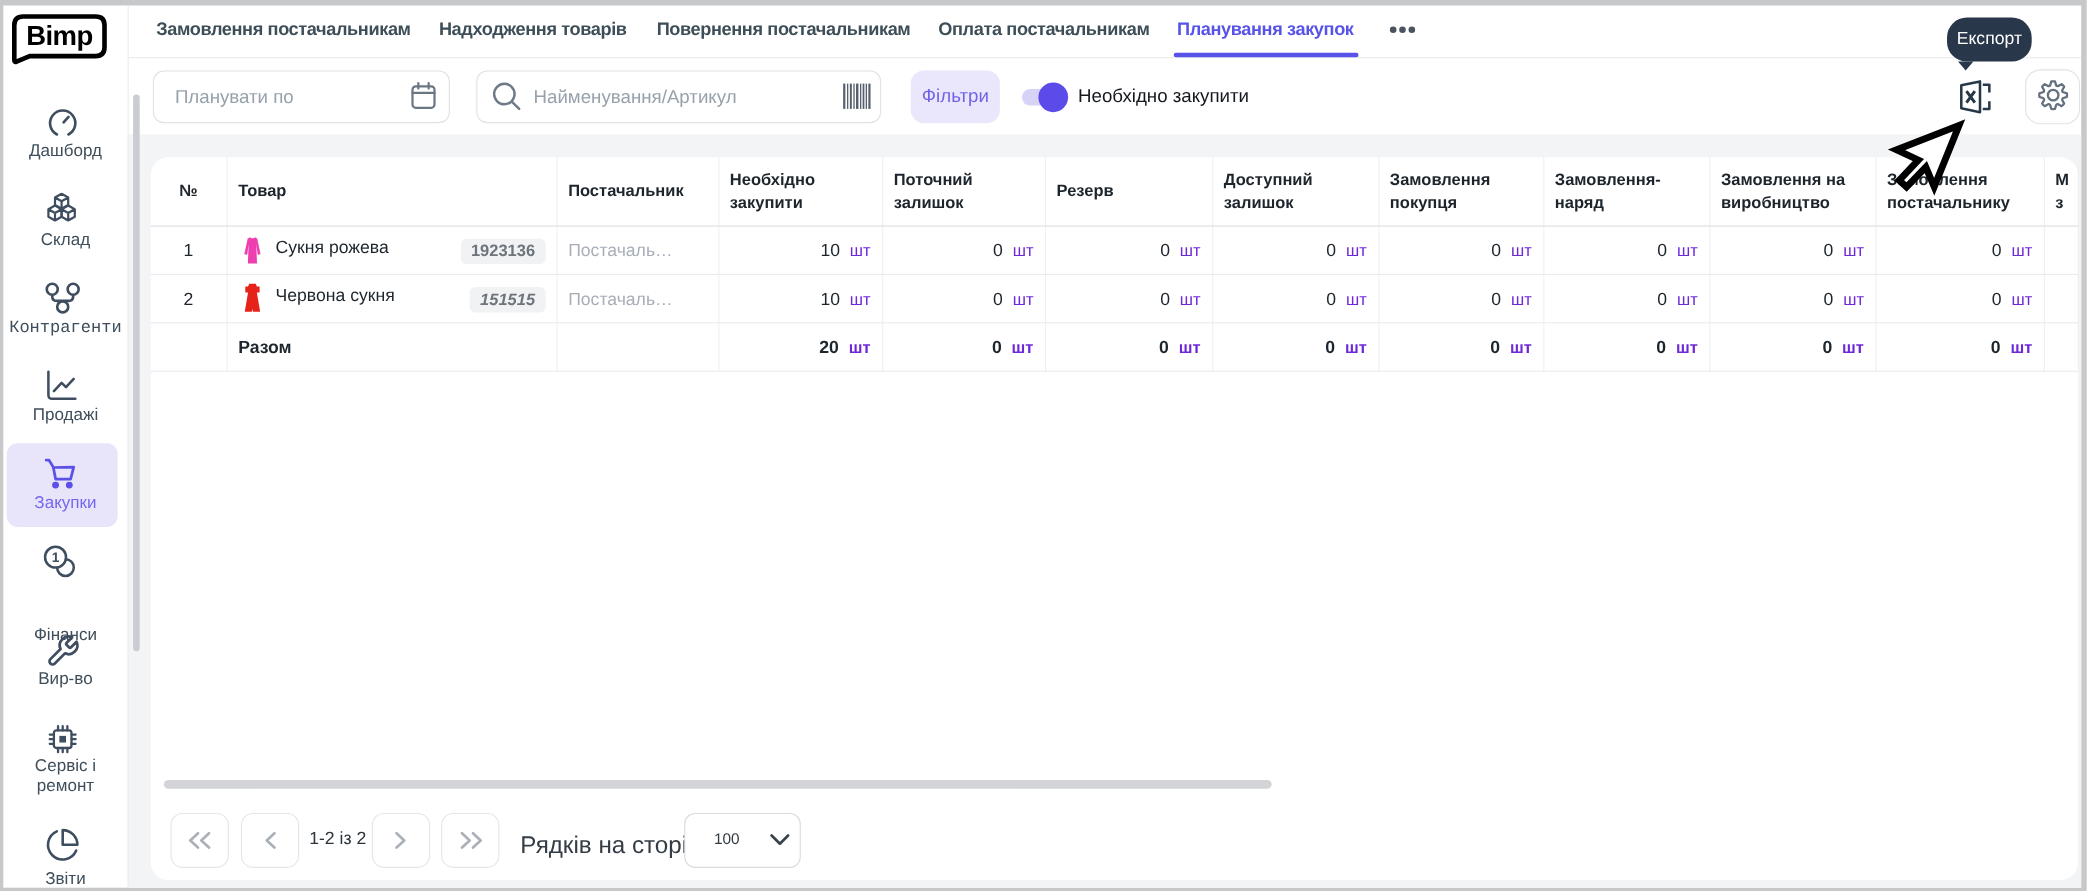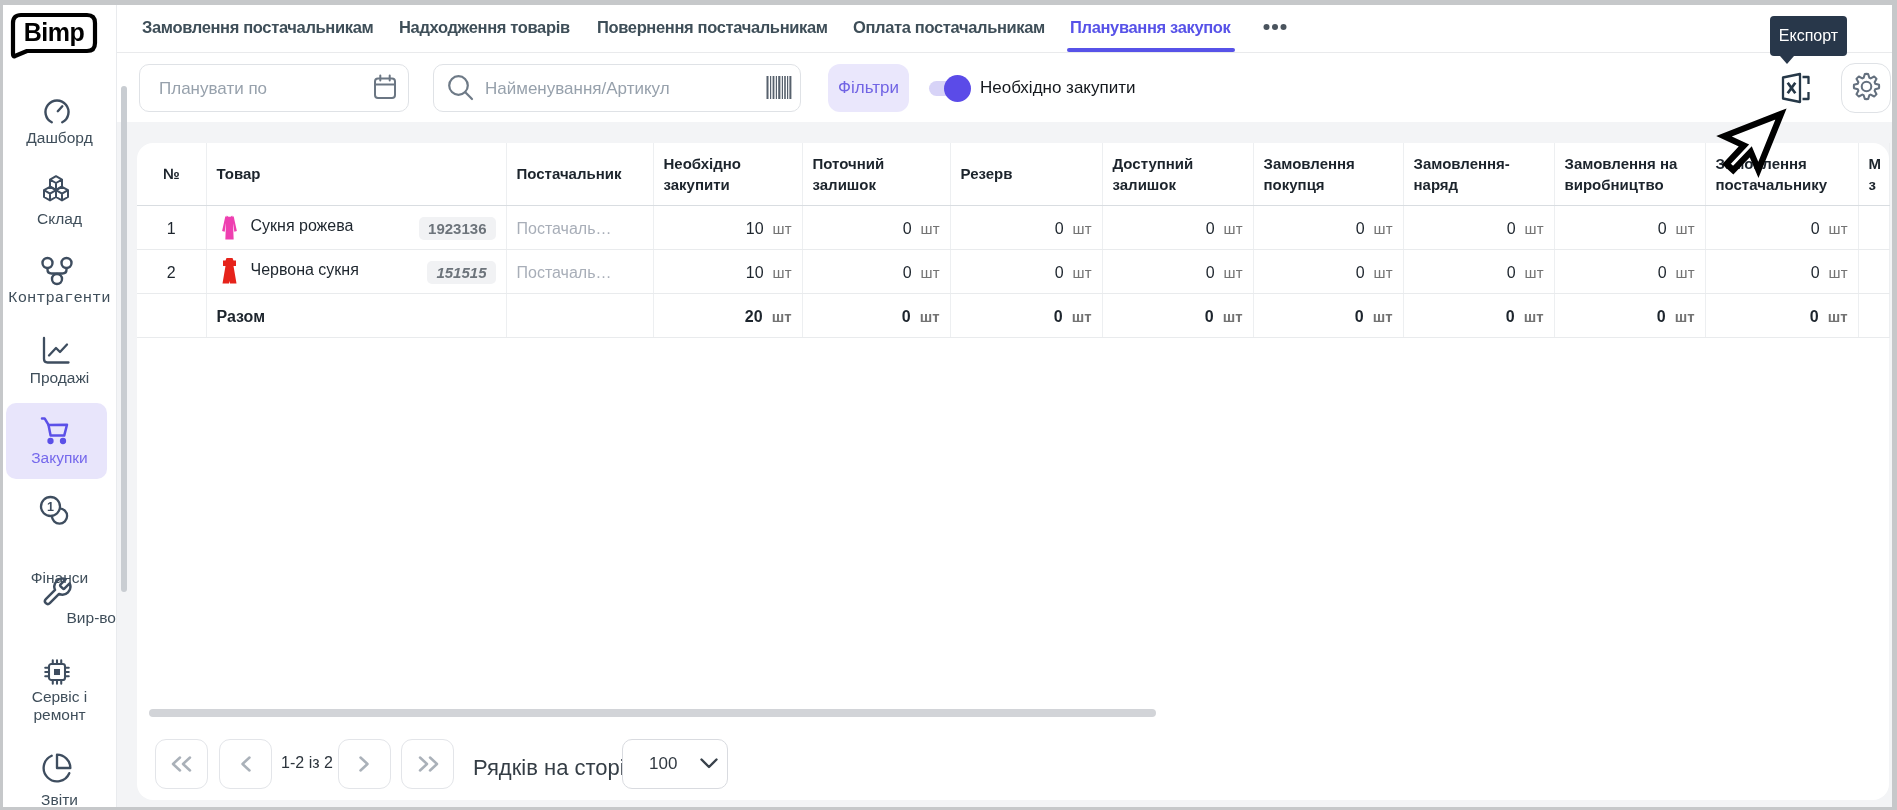--- a/index.html
+++ b/index.html
@@ -26,62 +26,62 @@
 
   
   .field { position:absolute; top:64px; height:48px; background:#fff; border:1px solid #dfe2e6; border-radius:10px; }
   .ph { position:absolute; font-size:17px; color:#97a1ac; }
   #filterbtn { position:absolute; left:828px; top:64px; width:81px; height:48px; background:#eae7fc; border-radius:12px; color:#7164e4; font-size:17px; text-align:center; line-height:48px; }
   #track { position:absolute; left:929px; top:81px; width:41px; height:15px; border-radius:8px; background:#d7d3f7; }
   #thumb { position:absolute; left:944px; top:75px; width:27px; height:27px; border-radius:50%; background:#5b4be8; }
   #toglab { position:absolute; left:980px; top:78px; font-size:17px; color:#14181d; }
 
   
-  #tooltip { position:absolute; left:1770px; top:16px; width:77px; height:40px; background:#28374a; border-radius:4px; color:#fff; font-size:16px; text-align:center; line-height:40px; }
+  #tooltip { position:absolute; left:1770px; top:16px; width:77px; height:40px; background:#28374a; border-radius:18px; color:#fff; font-size:16px; text-align:center; line-height:40px; }
   #tooltail { position:absolute; left:1780px; top:56px; width:0; height:0; border-left:7px solid transparent; border-right:7px solid transparent; border-top:8px solid #28374a; }
   #gearbox { position:absolute; left:1841px; top:63px; width:50px; height:50px; border:1px solid #dfe2e6; border-radius:14px; background:#fff; }
 
   
   #card { position:absolute; left:137px; top:143px; width:1752px; height:657px; background:#fff; border-radius:16px; }
   table { border-collapse:collapse; table-layout:fixed; width:1752px; }
   td,th { padding:0 10px; font-size:16px; color:#1d252d; border-right:1px solid #edeff1; overflow:hidden; white-space:nowrap; }
   thead th { font-size:15px; font-weight:700; color:#1c242c; text-align:left; vertical-align:middle; line-height:21px; border-bottom:1px solid #d9dde1; white-space:normal; word-break:break-word; }
   tbody td { border-bottom:1px solid #e9ebed; height:44px; padding-top:3px; }
   .num { text-align:right; }
-  .unit { font-size:15px; padding-left:9px; color:#737373; }
+  .unit { font-size:15px; padding-left:9px; color:#6d28d9; }
   .cc { text-align:center; }
   .badge { display:inline-block; background:#f1f2f4; border-radius:5px; color:#6d747b; font-weight:700; font-size:15px; padding:3px 9px; }
   .gray { color:#a8aeb8; }
 
   
   .pgbtn { position:absolute; top:739px; width:53px; height:50px; border:1px solid #e3e5e9; border-radius:11px; background:#fff; }
   #hscroll { position:absolute; left:149px; top:709px; width:1007px; height:8px; border-radius:4px; background:#d2d4d8; }
   #pginfo { position:absolute; left:278px; top:754px; width:58px; white-space:nowrap; text-align:center; font-size:16px; color:#2c343c; }
   #rowslab { position:absolute; left:473px; top:755px; font-size:22px; color:#343d45; }
   #ddl { position:absolute; left:622px; top:739px; width:106px; height:50px; border:1px solid #d9dbe0; border-radius:10px; background:#fff; }
-  #ddl span { position:absolute; left:26px; top:14px; font-size:17px; color:#323a42;text-align:center; }
+  #ddl span { position:absolute; left:26px; top:14px; font-size:14px; color:#323a42;text-align:center; }
 </style>
 </head>
 <body>
 <div id="page">
   <div id="app"></div>
   <div id="contentbg"></div>
   <div id="sideborder"></div>
   <div id="tabborder"></div>
 
   <div id="activebg"></div>
   <div id="sidescroll"></div>
   <div id="logo" class="abs"></div>
   <div class="navlab" style="top:129px;">Дашборд</div>
   <div class="navlab" style="top:210px;">Склад</div>
   <div class="navlab" style="top:289px;font-family:Liberation Mono, monospace;">Контрагенти</div>
   <div class="navlab" style="top:369px;">Продажі</div>
   <div class="navlab act" style="top:449px;">Закупки</div>
   <div class="navlab" style="top:529px;margin-top:40px;">Фінанси</div>
-  <div class="navlab" style="top:609px;text-align:right;">Вир-во</div>
+  <div class="navlab" style="top:609px;">Вир-во</div>
   <div class="navlab" style="top:688px;">Сервіс і<br>ремонт</div>
   <div class="navlab" style="top:791px;">Звіти</div>
 
   <div class="tab" style="left:142px;">Замовлення постачальникам</div>
   <div class="tab" style="left:399px;">Надходження товарів</div>
   <div class="tab" style="left:597px;">Повернення постачальникам</div>
   <div class="tab" style="left:853px;">Оплата постачальникам</div>
   <div class="tab act" style="left:1070px;">Планування закупок</div>
   <div id="underline"></div>
   <div id="dots"></div>

